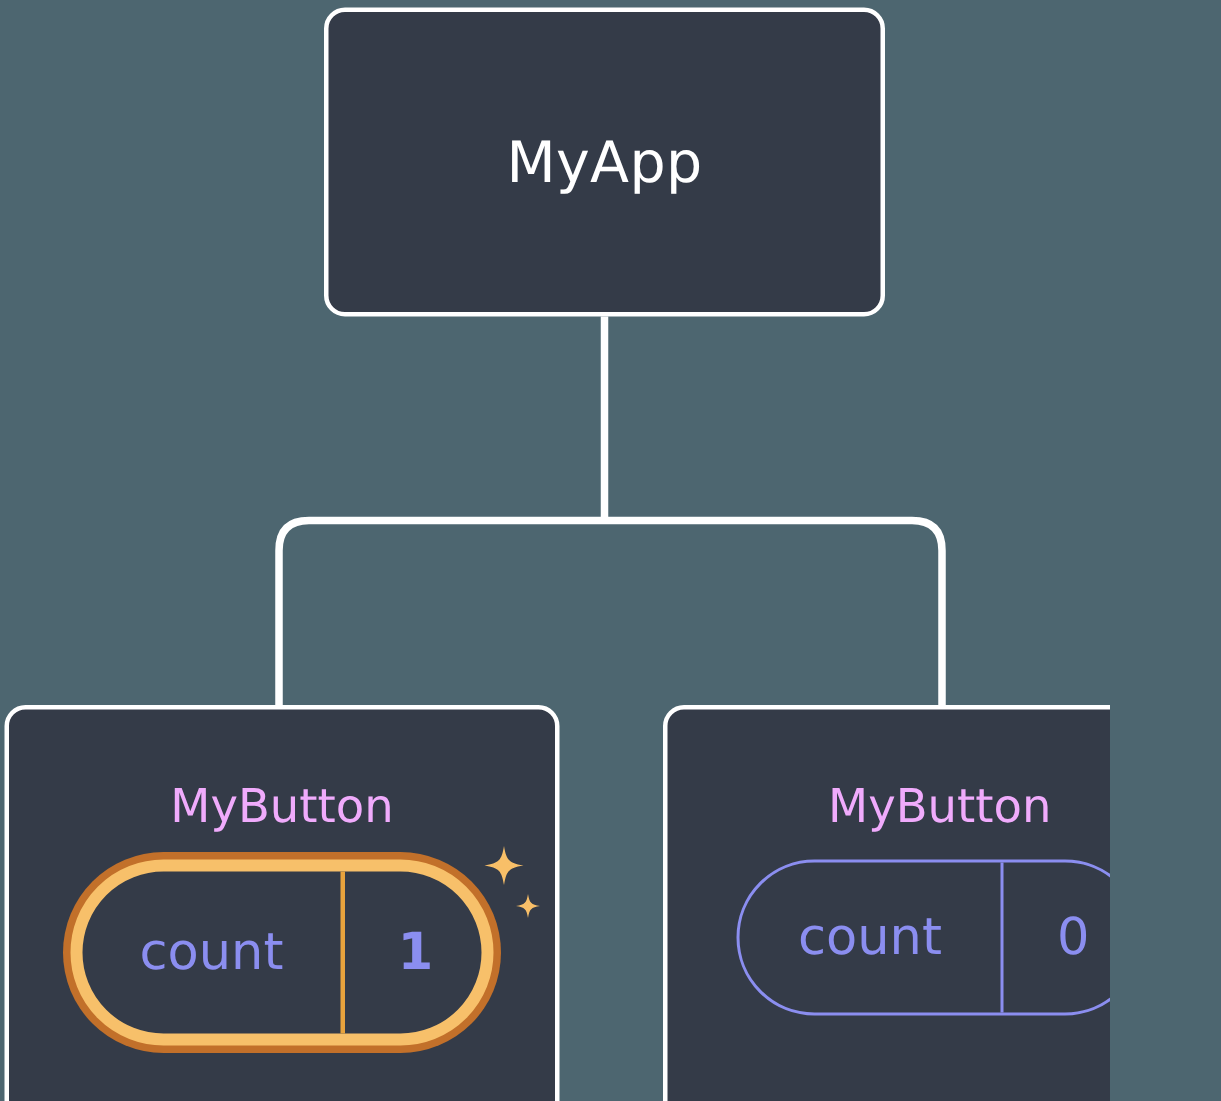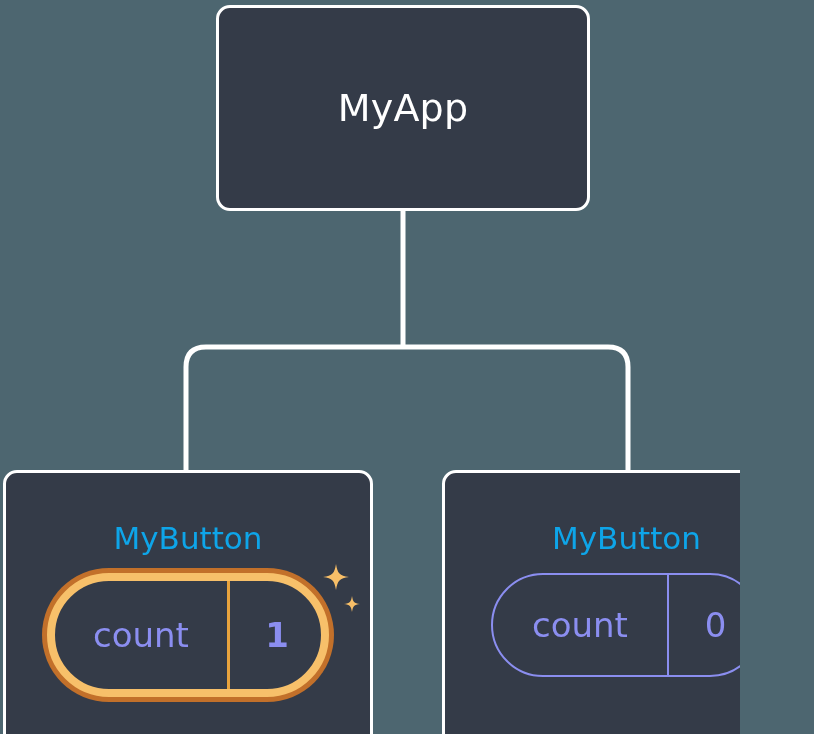--- a/index.html
+++ b/index.html
@@ -67,21 +67,21 @@
     line-height: 1;
     white-space: nowrap;
   }
 
   .child-title {
     position: absolute;
     top: 50px;
     left: 0;
     right: 0;
     text-align: center;
-    color: #0ea5e9;
+    color: #f0abfc;
     font-size: 31px;
     font-weight: 400;
     line-height: 1;
     white-space: nowrap;
   }
 
   
   .pill-wrap {
     position: absolute;
     top: 100px;

